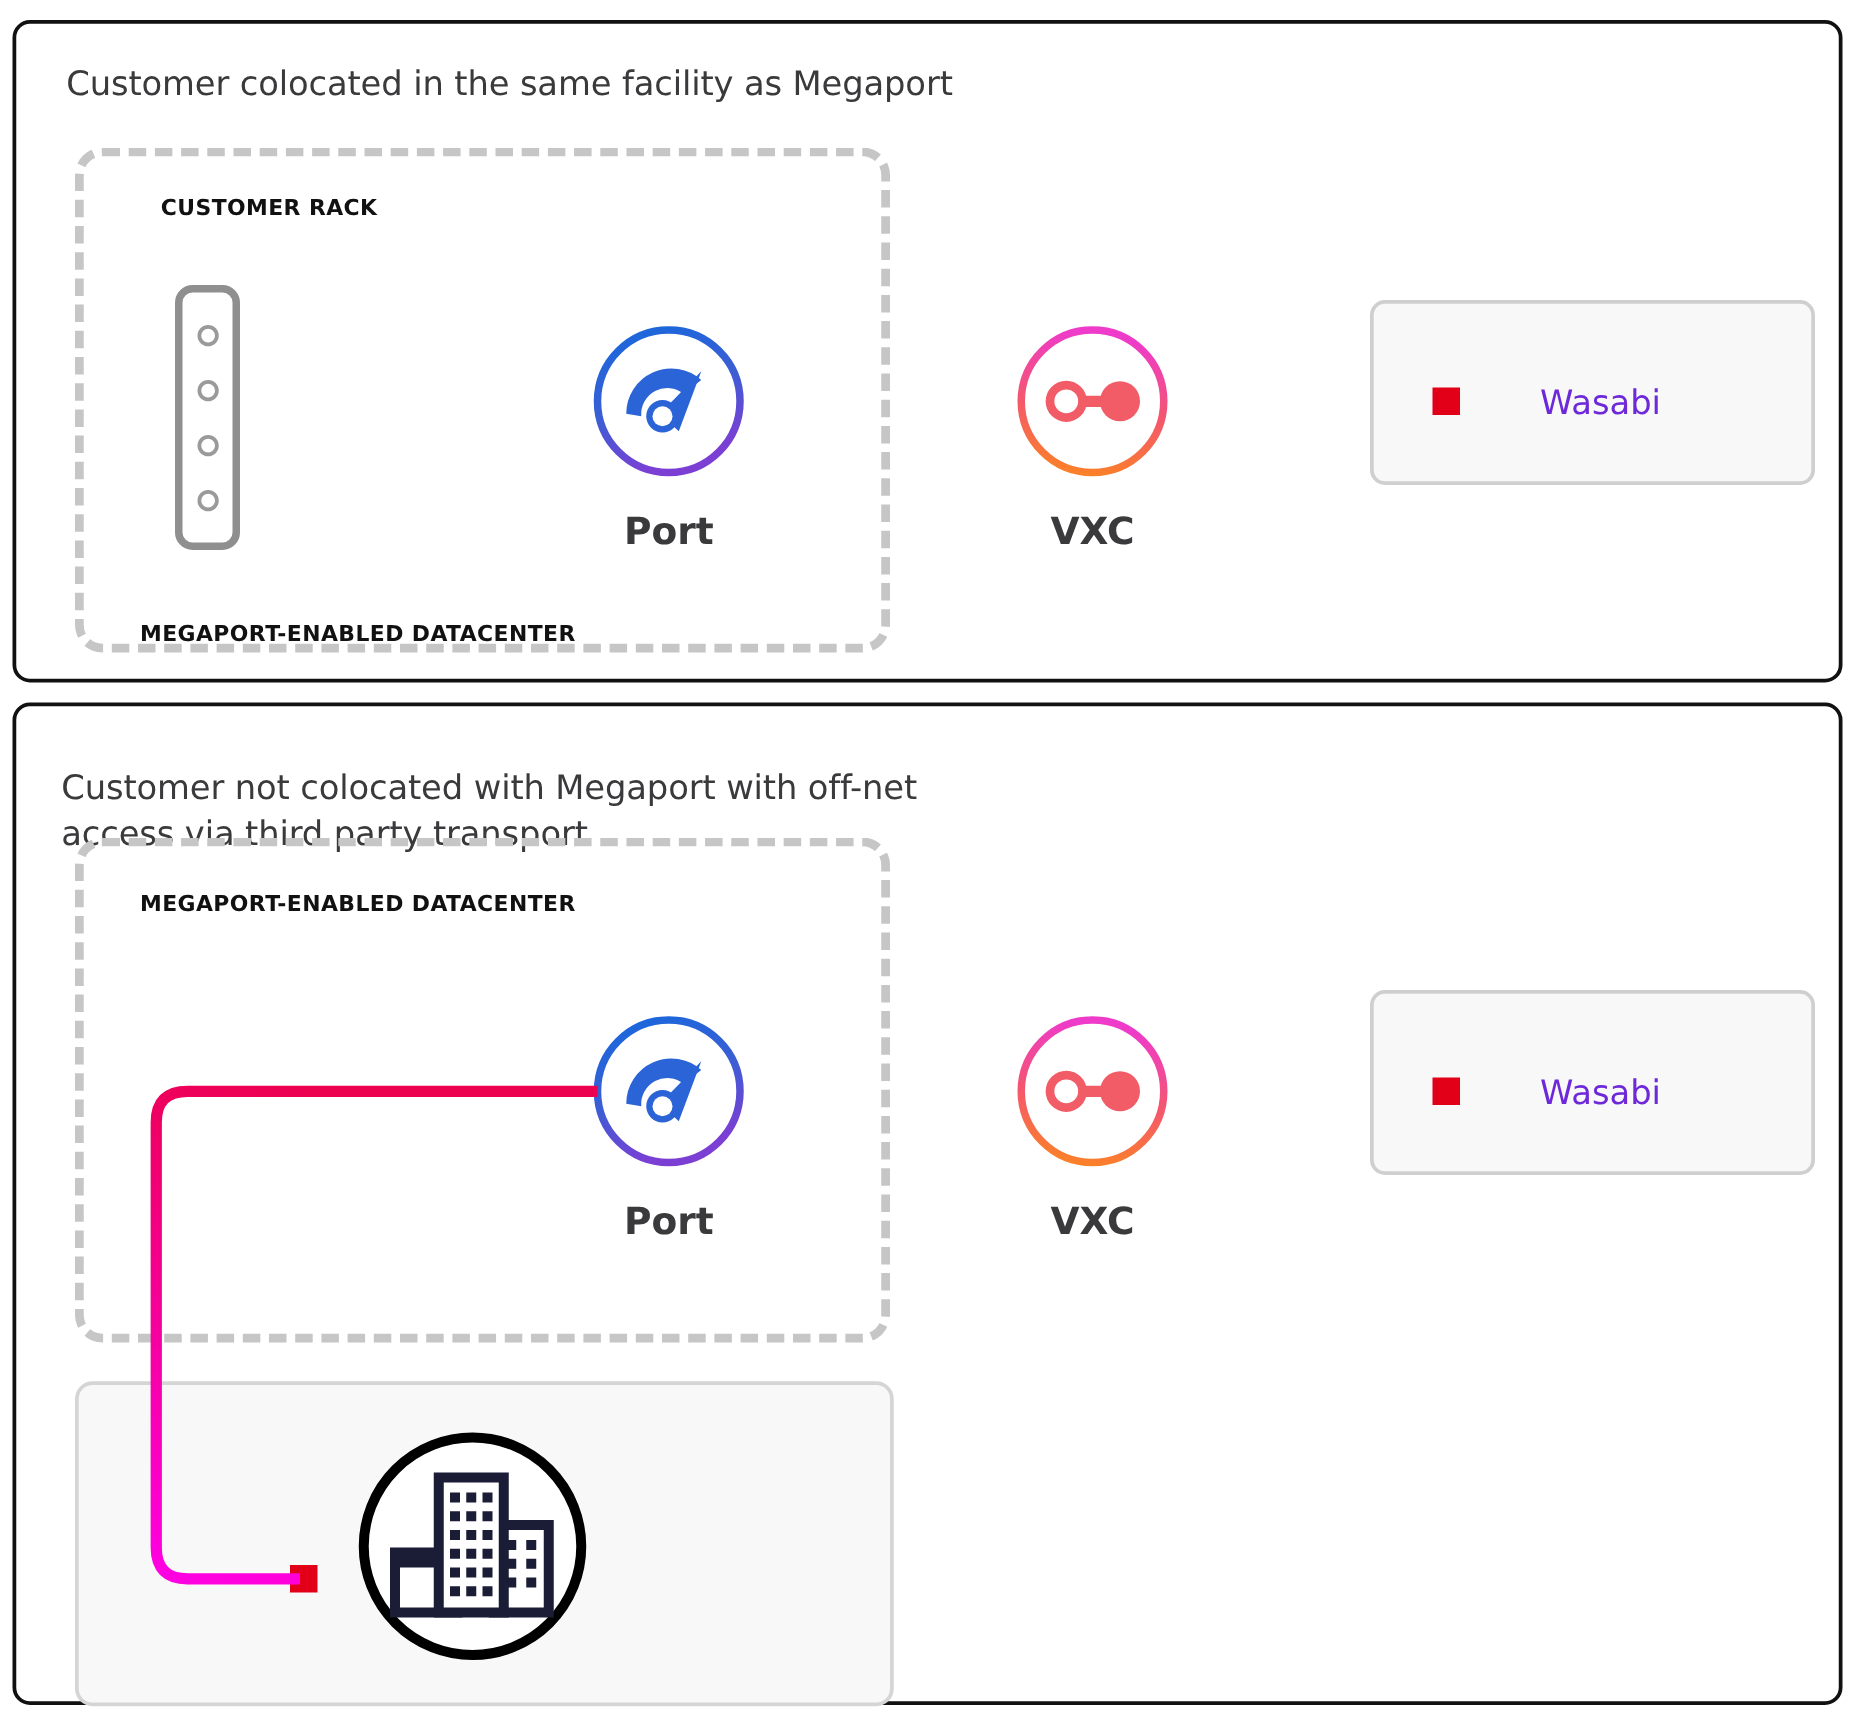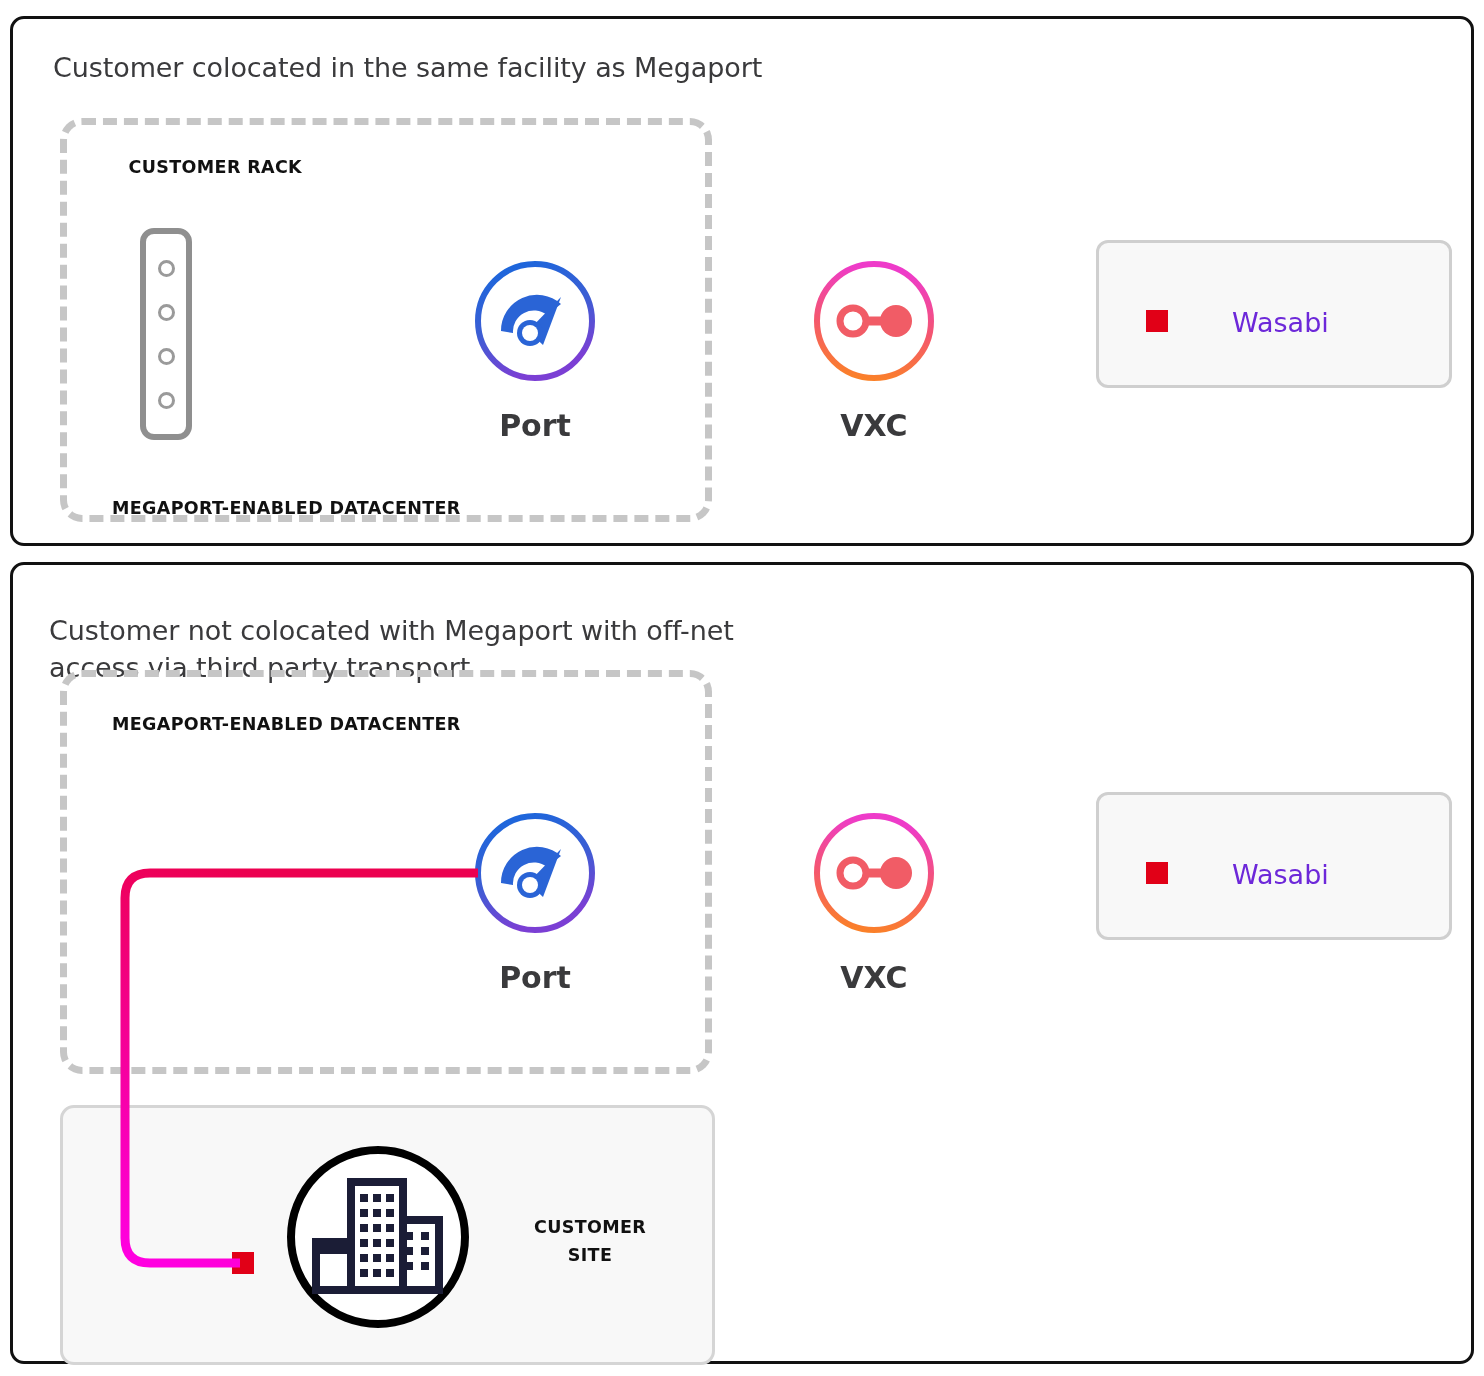--- a/index.html
+++ b/index.html
@@ -305,22 +305,20 @@
       <rect x="90" y="97" width="8" height="8" fill="#1b1d36"></rect>
       <rect x="103" y="97" width="8" height="8" fill="#1b1d36"></rect>
       <rect x="77" y="112" width="8" height="8" fill="#1b1d36"></rect>
       <rect x="90" y="112" width="8" height="8" fill="#1b1d36"></rect>
       <rect x="103" y="112" width="8" height="8" fill="#1b1d36"></rect>
       <rect x="77" y="127" width="8" height="8" fill="#1b1d36"></rect>
       <rect x="90" y="127" width="8" height="8" fill="#1b1d36"></rect>
       <rect x="103" y="127" width="8" height="8" fill="#1b1d36"></rect>
     </svg>
   </div>
-  <div id="site-label">CUSTOMER
-SITE</div>
   <div class="conn-square" style="left:232px; top:1252px;"></div>
 
   <svg class="cable-layer" viewBox="0 0 1484 1376" xmlns="http://www.w3.org/2000/svg">
     <defs>
       <linearGradient id="cable1" x1="0" y1="0" x2="1" y2="0">
         <stop offset="0%" stop-color="#ec0050"></stop>
         <stop offset="100%" stop-color="#ff00e0"></stop>
       </linearGradient>
       <linearGradient id="cable2" x1="0" y1="0" x2="1" y2="0">
         <stop offset="0%" stop-color="#ec0050"></stop>

